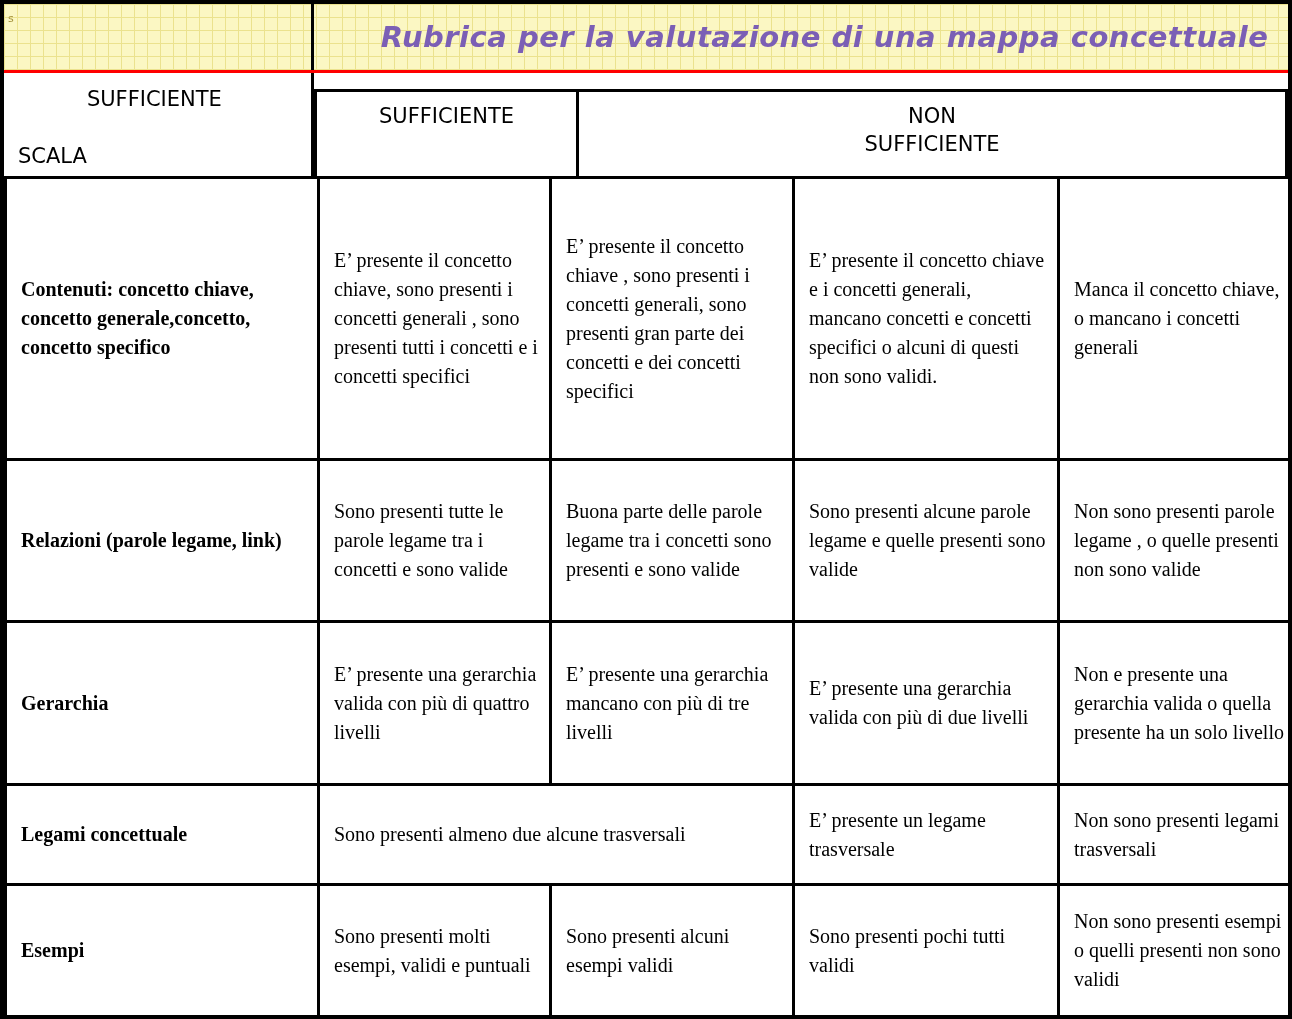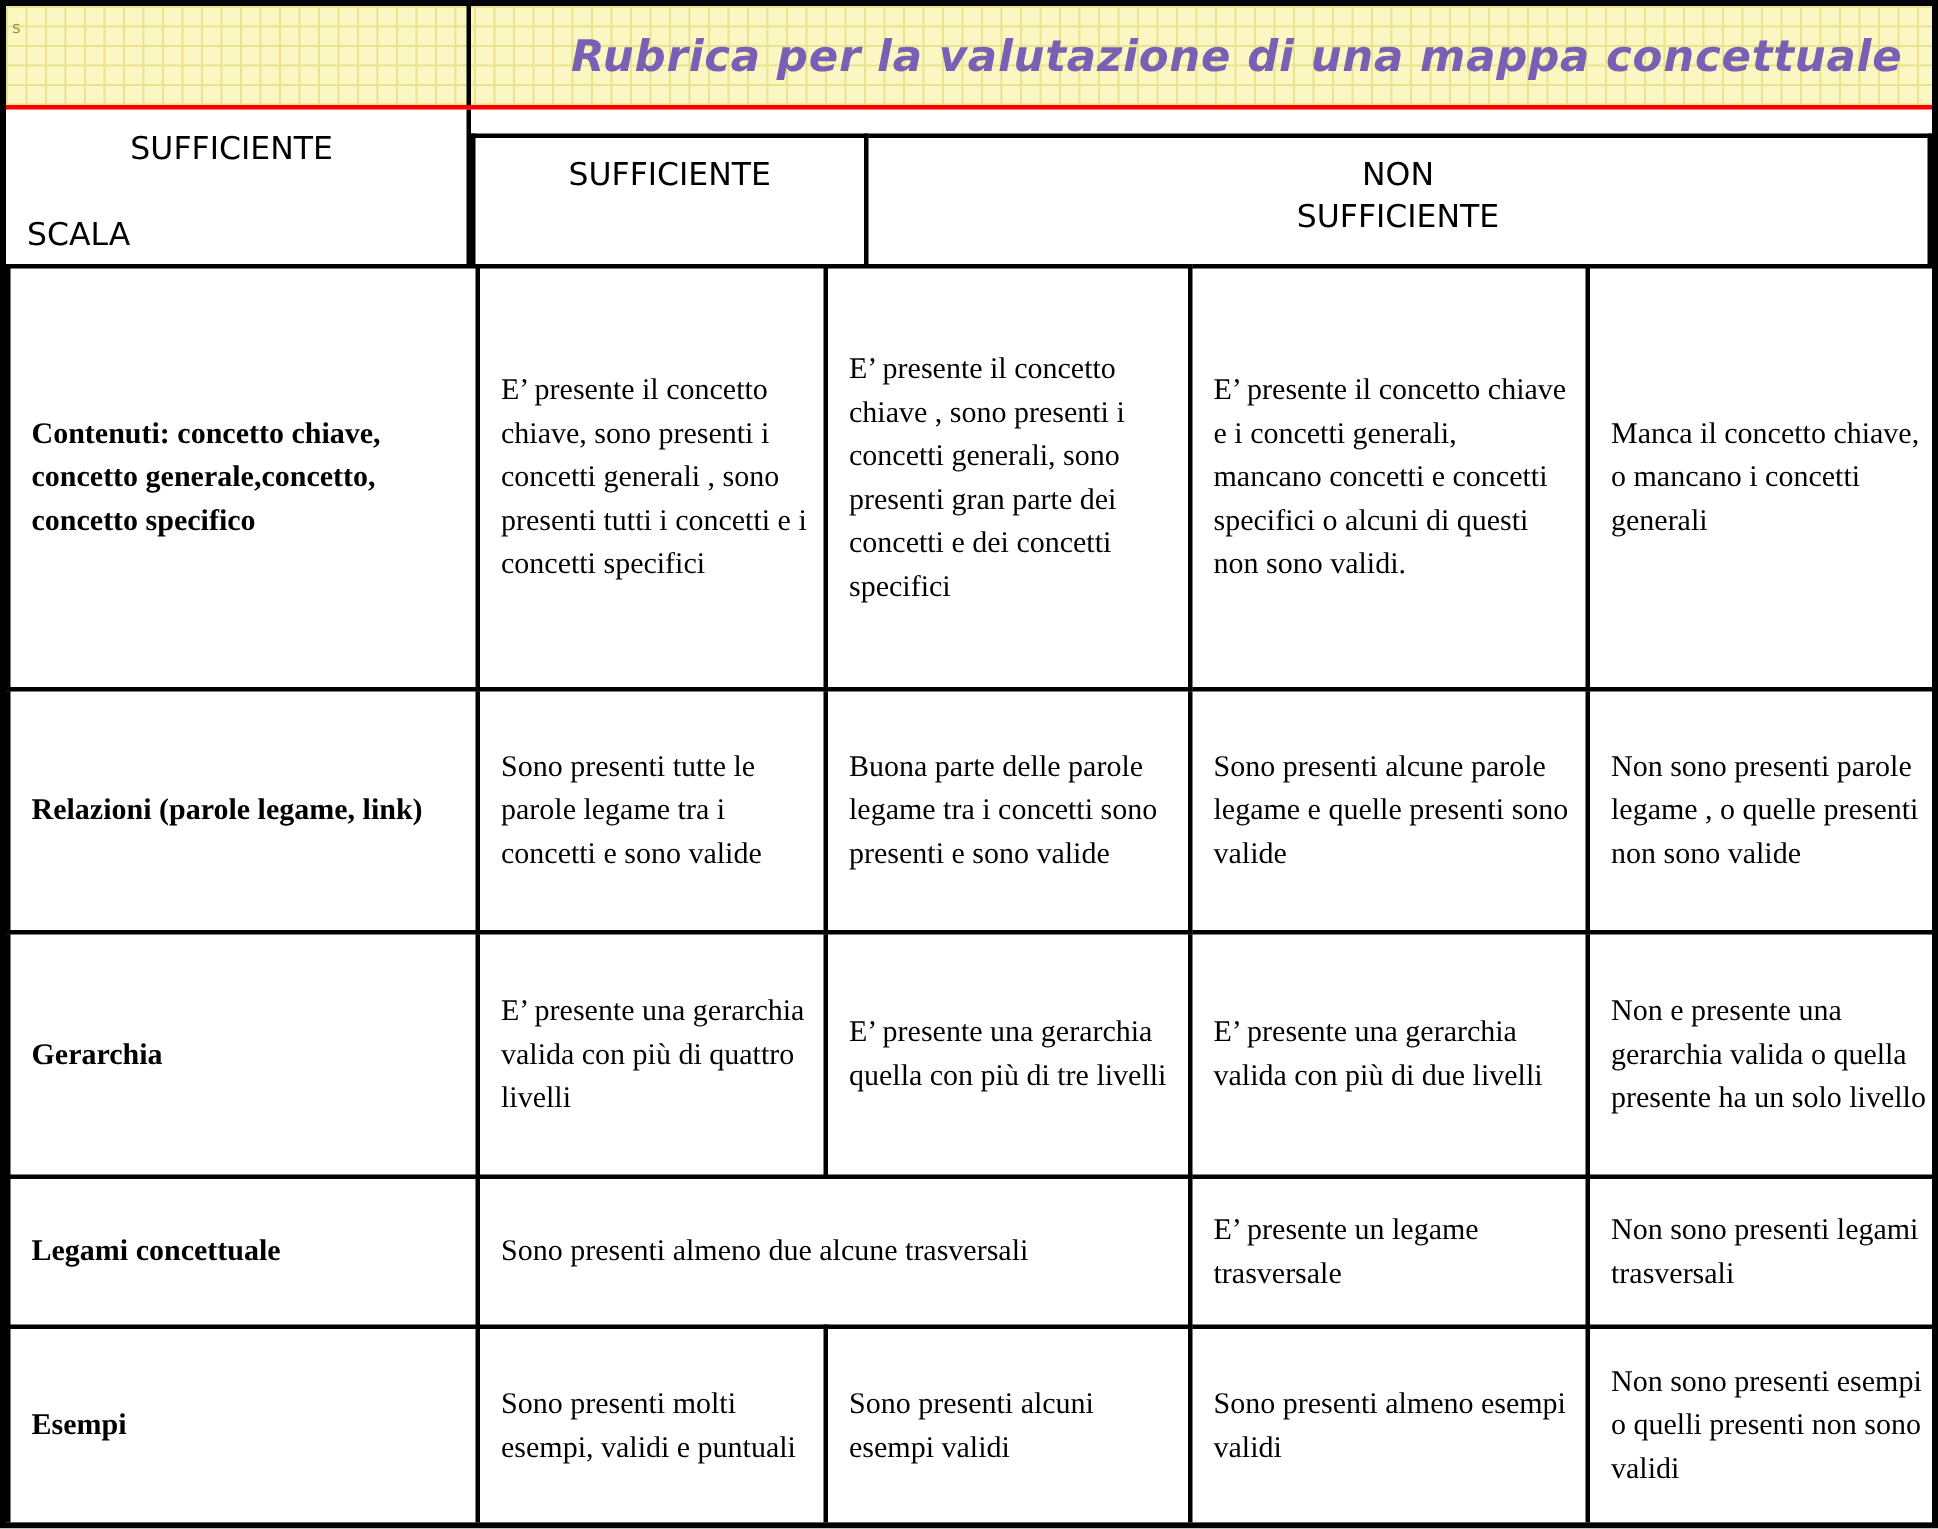--- a/index.html
+++ b/index.html
@@ -166,33 +166,33 @@
       <tr class="r2">
         <td class="lbl">Relazioni (parole legame, link)</td>
         <td class="cel">Sono presenti tutte le parole legame tra i concetti e sono valide</td>
         <td class="cel">Buona parte delle parole legame tra i concetti sono presenti e sono valide</td>
         <td class="cel">Sono presenti alcune parole legame e quelle presenti sono valide</td>
         <td class="cel">Non sono presenti parole legame , o quelle presenti non sono valide</td>
       </tr>
       <tr class="r3">
         <td class="lbl">Gerarchia</td>
         <td class="cel">E’ presente una gerarchia valida con più di quattro livelli</td>
-        <td class="cel">E’ presente una gerarchia quella con più di tre livelli</td>
+        <td class="cel">E’ presente una gerarchia mancano con più di tre livelli</td>
         <td class="cel">E’ presente una gerarchia valida con più di due livelli</td>
         <td class="cel">Non e presente una gerarchia valida o quella presente ha un solo livello</td>
       </tr>
       <tr class="r4">
         <td class="lbl">Legami concettuale</td>
         <td class="cel" colspan="2">Sono presenti almeno due alcune trasversali</td>
         <td class="cel">E’ presente un legame trasversale</td>
         <td class="cel">Non sono presenti legami trasversali</td>
       </tr>
       <tr class="r5">
         <td class="lbl">Esempi</td>
         <td class="cel">Sono presenti molti esempi, validi e puntuali</td>
         <td class="cel">Sono presenti alcuni esempi validi</td>
-        <td class="cel">Sono presenti almeno esempi validi</td>
+        <td class="cel">Sono presenti pochi tutti validi</td>
         <td class="cel">Non sono presenti esempi o quelli presenti non sono validi</td>
       </tr>
     </tbody>
   </table>
 
 </div>
 
 </body></html>

